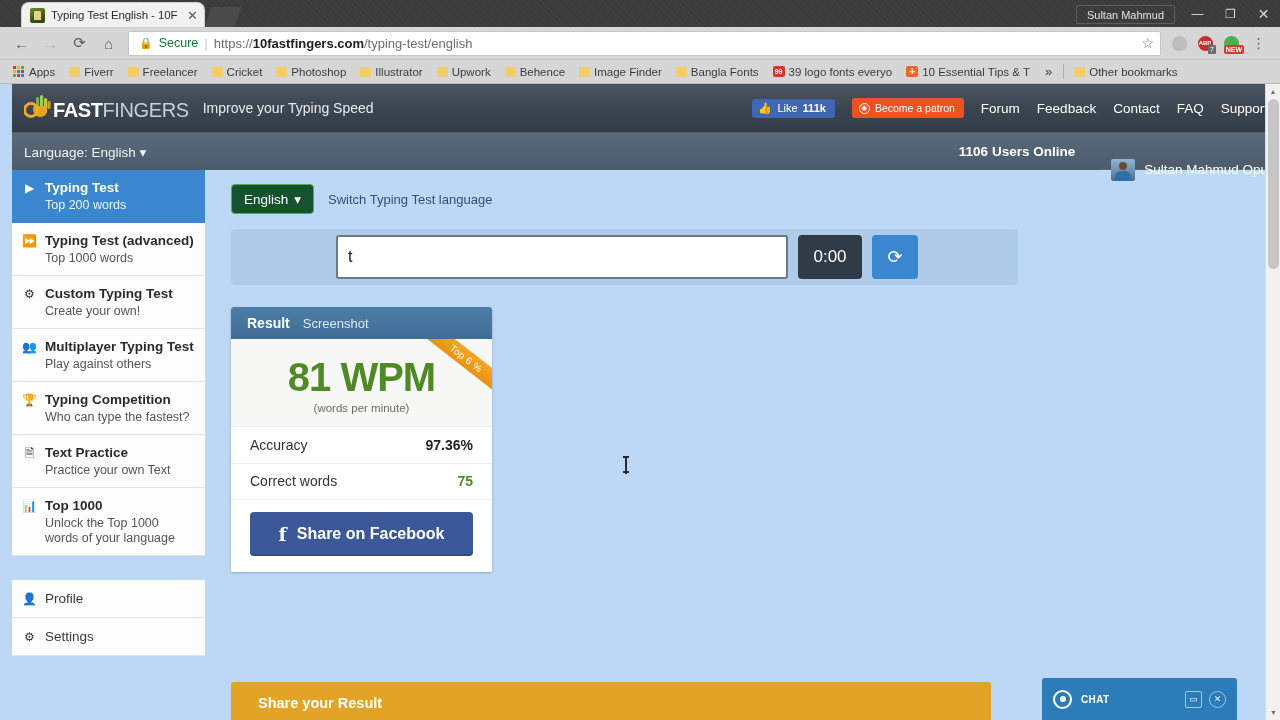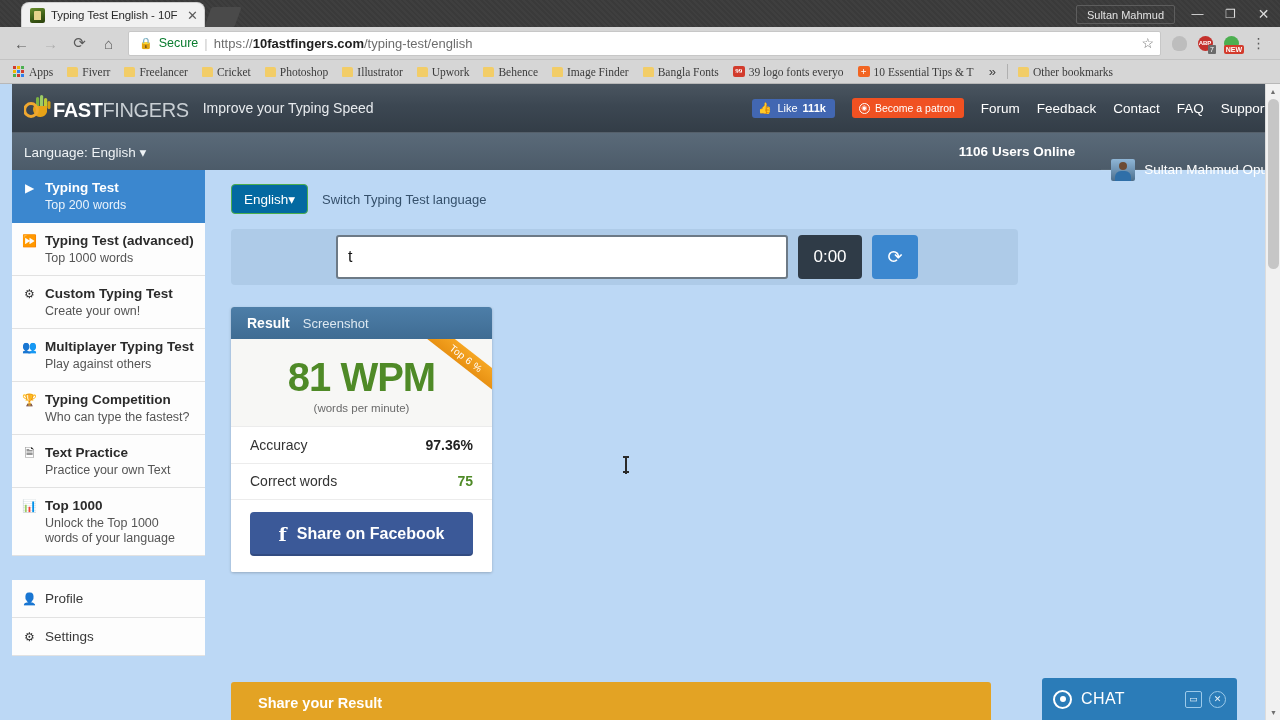--- a/index.html
+++ b/index.html
@@ -89,21 +89,21 @@
     position: absolute; right: -1px; bottom: 3px; font-size: 7px; color: #fff;
     background: #d33b2c; border-radius: 2px; padding: 0 2px; line-height: 9px; font-weight: bold;
   }
   .kebab { color: #5a5a5a; font-size: 14px; letter-spacing: 0; line-height: 5px; }
 
   
   .bookmarks {
     height: 24px; background: #d6d6d6; display: flex; align-items: center;
     padding: 0 6px; gap: 0; border-bottom: 1px solid #b8b8b8; overflow: hidden;
   }
-  .bm { display: flex; align-items: center; gap: 4px; padding: 0 7px; height: 20px; flex: 0 0 auto; cursor: pointer; font-family: Liberation Serif, serif; }
+  .bm { display: flex; align-items: center; gap: 4px; padding: 0 7px; height: 20px; flex: 0 0 auto; cursor: pointer; }
   .bm-label { font-size: 11.5px; color: #3b3b3b; white-space: nowrap; }
   .bm-folder { width: 11px; height: 10px; background: #f2cd68; border-radius: 1px 2px 1px 1px; flex:0 0 auto; }
   .apps-grid {
     width: 12px; height: 11px; flex: 0 0 auto; display: grid;
     grid-template-columns: repeat(3, 3px); grid-template-rows: repeat(3, 3px); gap: 1px;
   }
   .apps-grid i { display: block; width: 3px; height: 3px; }
   .bm-fav-red {
     width: 12px; height: 11px; background: #d23b2c; border-radius: 2px; flex:0 0 auto;
     color: #fff; font-size: 7px; text-align: center; line-height: 11px; font-weight: bold;
@@ -197,22 +197,22 @@
   .side-sub { font-size: 12.5px; color: #555; margin-top: 2px; padding-left: 24px; line-height: 15px; }
   .side-item.active .side-sub { color: #e9f2fb; }
   .side-gap { height: 24px; background: #bcd8f5; }
   .side-item.plain { padding: 11px 10px 10px 9px; }
   .side-item.plain .side-title { font-weight: normal; color: #3a3a3a; font-size: 13.5px; }
 
   
   .main { flex: 1 1 auto; padding: 14px 0 0 26px; position: relative; }
   .lang-row { display: flex; align-items: center; gap: 14px; }
   .btn-green {
-    background: #0369a1; color: #fff; font-size: 13.5px; padding: 6px 12px; border-radius: 4px;
-    border: 1px solid #4cae4c; cursor: pointer; display: flex; align-items: center; 
+    background: #14532d; color: #fff; font-size: 13.5px; padding: 6px 12px; border-radius: 4px;
+    border: 1px solid #4cae4c; cursor: pointer; display: flex; align-items: center; gap: 6px;
   }
   .switch-note { font-size: 13px; color: #35506b; }
 
   .typebar {
     margin-top: 15px; width: 787px; height: 56px; background: #aecbe8;
     border-radius: 4px; display: flex; align-items: center; padding: 0 10px; gap: 10px;
   }
   .type-input {
     width: 452px; height: 44px; background: #fff; border: 2px solid #6d7a86;
     border-radius: 3px; font-size: 16px; color: #111; padding: 0 10px;
@@ -277,21 +277,21 @@
   .chat {
     position: absolute; right: 55px; bottom: 0; width: 195px; height: 42px;
     background: #2b7cb8; border-radius: 3px 3px 0 0; display: flex; align-items: center;
     padding: 0 11px; gap: 9px;
   }
   .chat-ico {
     width: 19px; height: 19px; border-radius: 50%; border: 2px solid #fff;
     display: flex; align-items: center; justify-content: center; flex: 0 0 auto;
   }
   .chat-ico::after { content:""; width:6px; height:6px; border-radius:50%; background:#fff; }
-  .chat-label { color: #fff; font-size: 16px; font-weight: normal; letter-spacing: 0.4px; }
+  .chat-label { color: #fff; font-size: 10px; font-weight: bold; letter-spacing: 0.4px; }
   .chat-btns { margin-left: auto; display: flex; gap: 7px; }
   .chat-btn {
     width: 17px; height: 17px; border-radius: 50%; border: 1px solid #9ccaea;
     color: #eaf4fb; font-size: 9px; display: flex; align-items: center; justify-content: center;
     cursor: pointer;
   }
   .chat-btn.sq { border-radius: 2px; }
 
   
   .scrollbar { position: absolute; right: 0; top: 84px; width: 15px; height: 636px; background: #f1f1f1; border-left: 1px solid #dcdcdc; }

